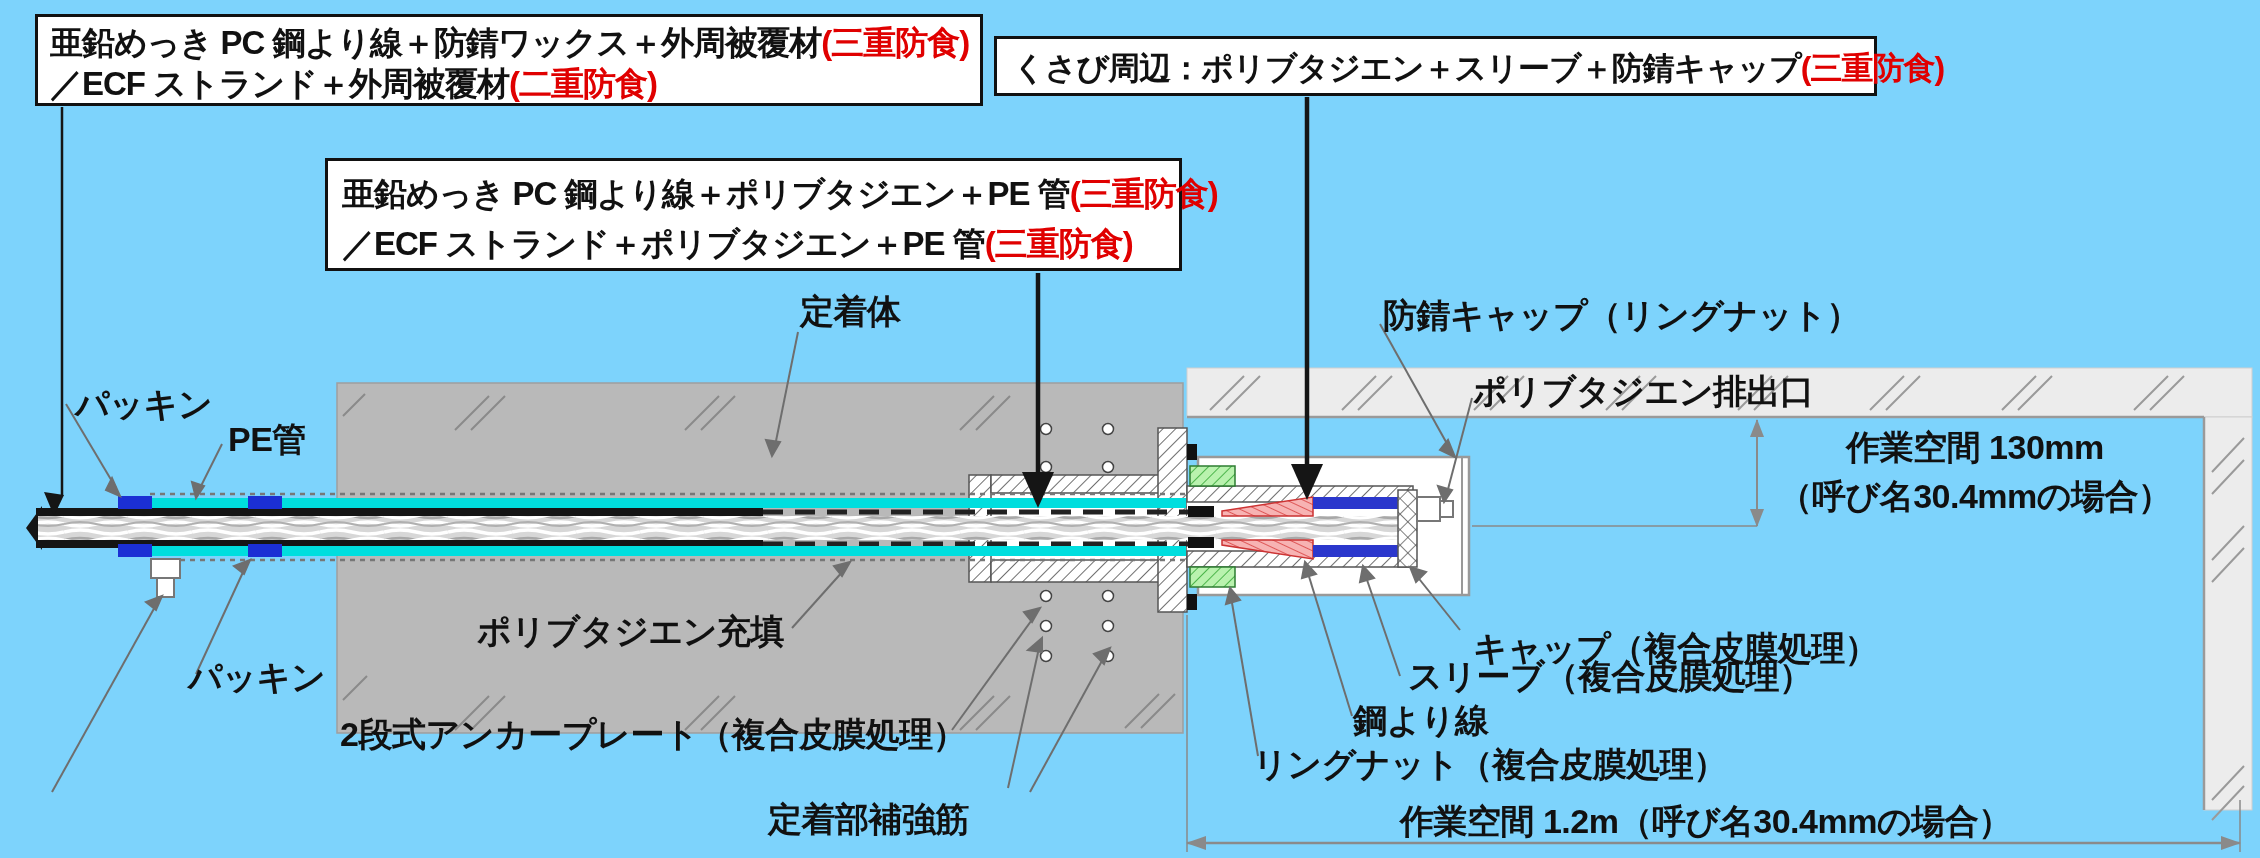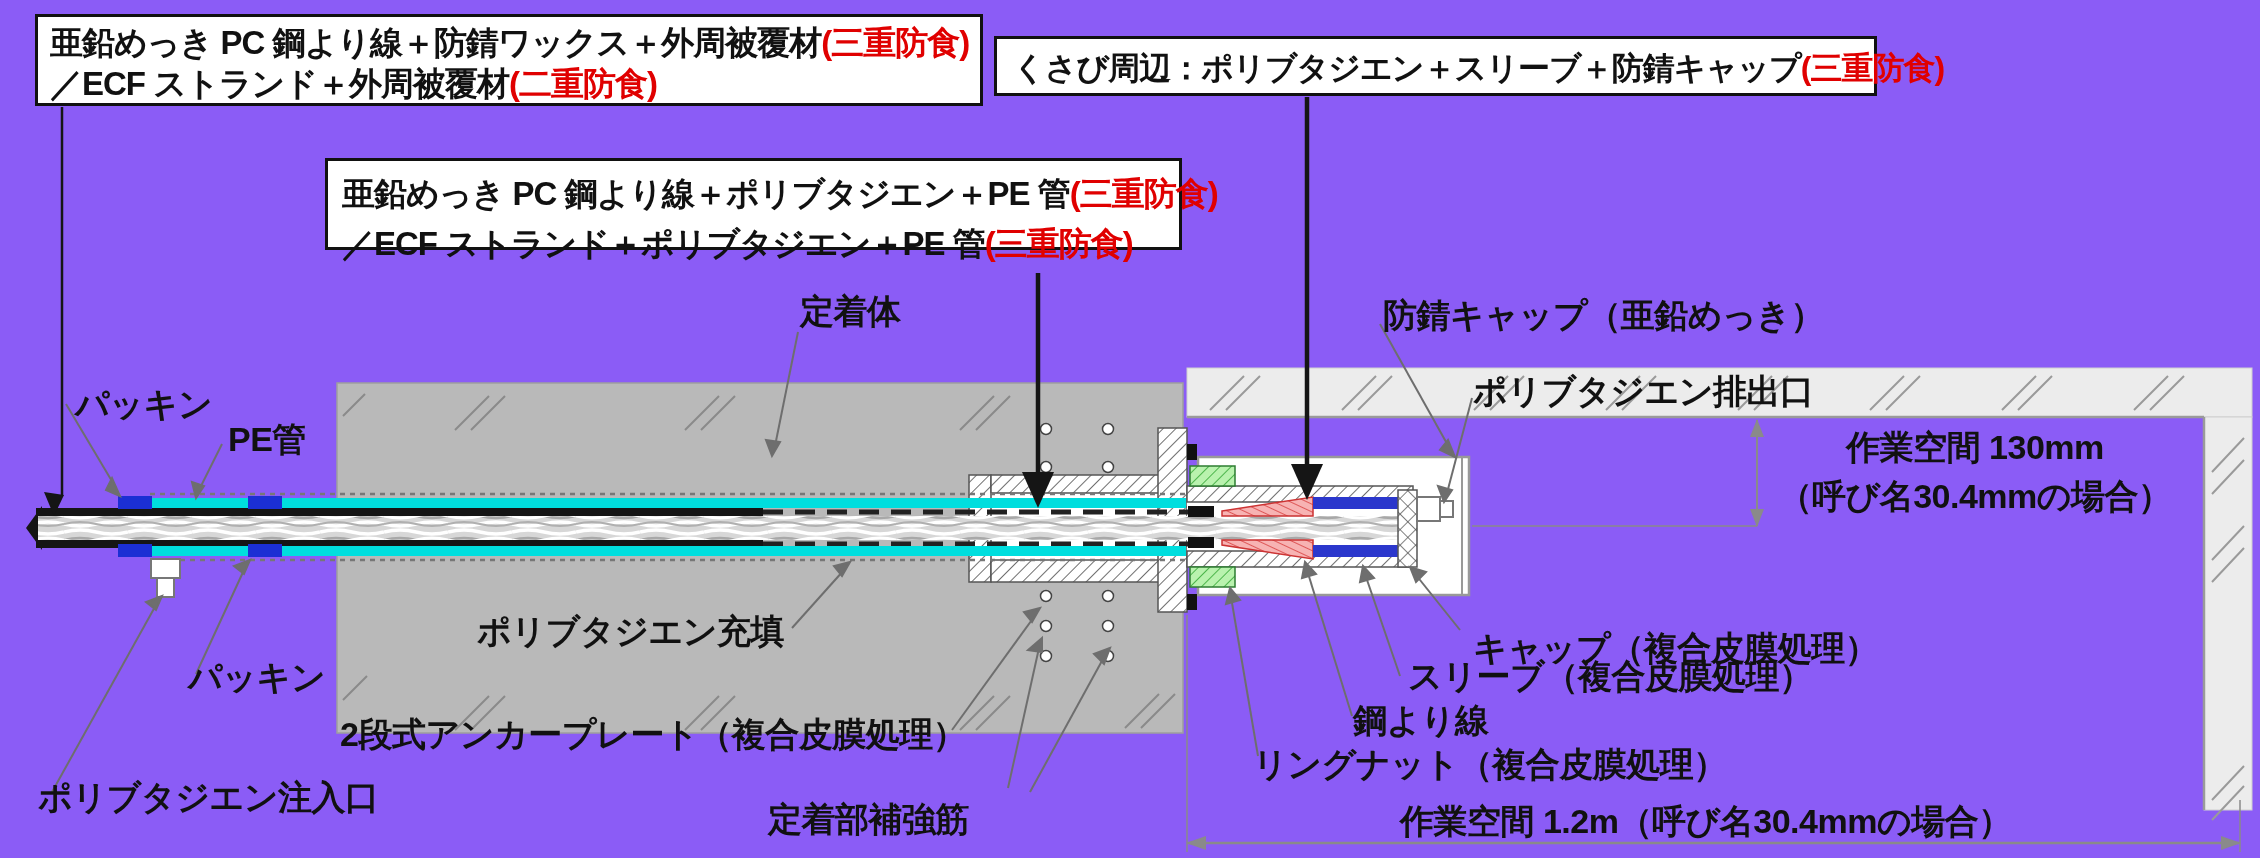--- a/index.html
+++ b/index.html
@@ -1,27 +1,27 @@
 <!DOCTYPE html>
 <html><head>
 <meta charset="utf-8">
 <style>
   html,body{margin:0;padding:0;background:#ffffff;}
-  .stage{position:relative;width:2260px;height:858px;background:#8b5cf6;overflow:hidden;
+  .stage{position:relative;width:2260px;height:858px;background:#7dd3fc;overflow:hidden;
          font-family:"Liberation Sans","DejaVu Sans",sans-serif;color:#111;}
   .stage svg{position:absolute;left:0;top:0;}
   .lbl{position:absolute;white-space:nowrap;font-size:34px;font-weight:600;letter-spacing:-0.5px;
        color:#111;line-height:1.15;z-index:5;}
   .cbox{position:absolute;background:#ffffff;border:3px solid #111;z-index:6;
         font-size:33px;font-weight:600;letter-spacing:-1px;}
   .cbox .ln{white-space:nowrap;}
   .em{color:#e00000;}
   #box1{left:35px;top:14px;width:948px;height:92px;padding:5px 12px;box-sizing:border-box;}
   #box1 .ln{line-height:41px;}
-  #box2{left:325px;top:158px;width:857px;height:92px;padding:8px 14px;box-sizing:border-box;}
+  #box2{left:325px;top:158px;width:857px;height:113px;padding:8px 14px;box-sizing:border-box;}
   #box2 .ln{line-height:50px;}
   #box3{left:994px;top:36px;width:883px;height:60px;padding:10px 16px;box-sizing:border-box;font-size:32px;}
   #box3 .ln{line-height:38px;}
   .dim{position:absolute;z-index:5;font-size:34px;font-weight:600;letter-spacing:-0.5px;}
   #ws130{left:1745px;top:423px;width:460px;text-align:center;line-height:1.45;}
 </style>
 </head>
 <body>
 
 <div class="stage">
@@ -224,22 +224,21 @@
     <div class="ln"><span>くさび周辺：ポリブタジエン＋スリーブ＋防錆キャップ</span><span class="em">(三重防食)</span></div>
   </div>
 
   <div class="lbl" style="left:75px;top:385px;">パッキン</div>
   <div class="lbl" style="left:228px;top:420px;">PE管</div>
   <div class="lbl" style="left:800px;top:292px;">定着体</div>
   <div class="lbl" style="left:477px;top:612px;">ポリブタジエン充填</div>
   <div class="lbl" style="left:188px;top:658px;">パッキン</div>
   <div class="lbl" style="left:340px;top:715px;">2段式アンカープレート（複合皮膜処理）</div>
   <div class="lbl" style="left:768px;top:800px;">定着部補強筋</div>
-  <div class="lbl" style="left:38px;top:778px;">ポリブタジエン注入口</div>
-  <div class="lbl" style="left:1383px;top:296px;">防錆キャップ（亜鉛めっき）</div>
+  <div class="lbl" style="left:1383px;top:296px;">防錆キャップ（リングナット）</div>
   <div class="lbl" style="left:1473px;top:360px;margin-top:12px;">ポリブタジエン排出口</div>
   <div class="lbl" style="left:1473px;top:612px;margin-top:17px;">キャップ（複合皮膜処理）</div>
   <div class="lbl" style="left:1408px;top:657px;">スリーブ（複合皮膜処理）</div>
   <div class="lbl" style="left:1353px;top:701px;">鋼より線</div>
   <div class="lbl" style="left:1253px;top:745px;">リングナット（複合皮膜処理）</div>
 
   <div class="dim" id="ws130">
     <div>作業空間 130mm</div>
     <div>（呼び名30.4mmの場合）</div>
   </div>

